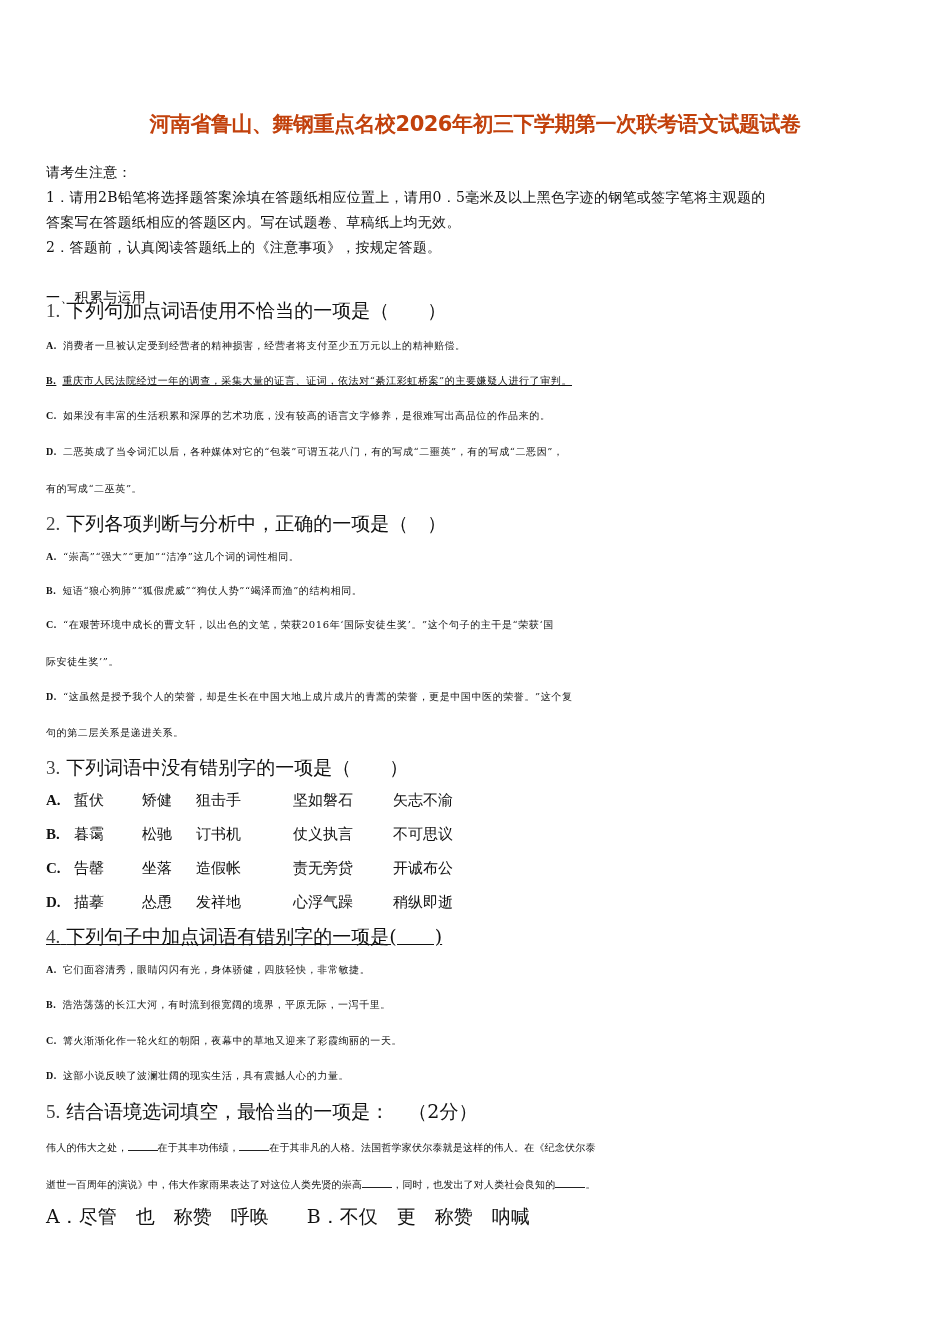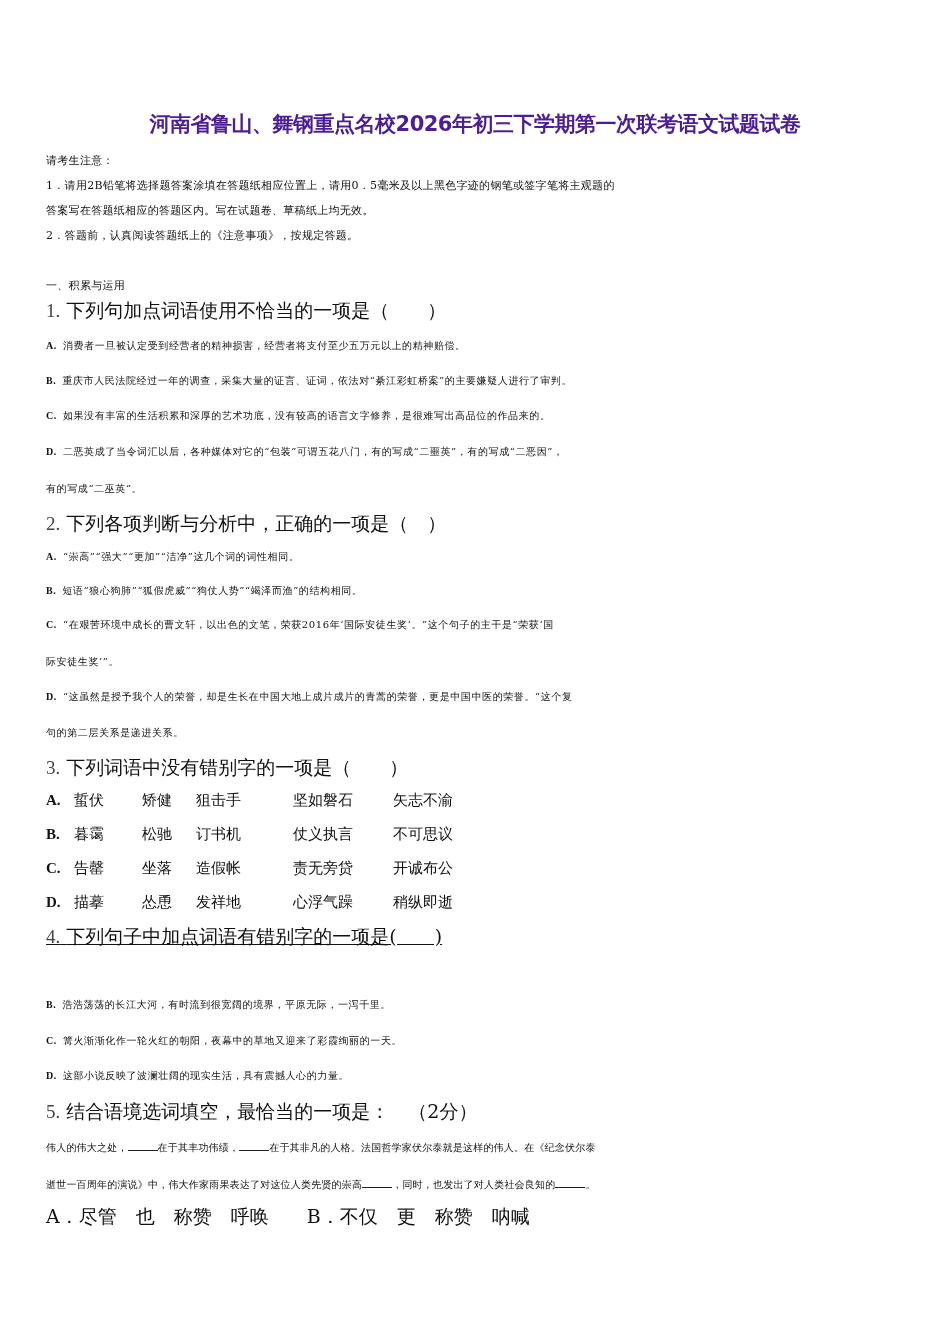--- a/index.html
+++ b/index.html
@@ -5,27 +5,27 @@
     html, body { margin: 0; padding: 0; background: #ffffff; }
     body {
       width: 950px; height: 1344px; position: relative; overflow: hidden;
       font-family: "DejaVu Serif", "Liberation Serif", serif;
       color: #111111;
     }
     .page { position: absolute; left: 0; top: 0; width: 950px; height: 1344px; }
     .title {
       position: absolute; left: 0; width: 950px; top: 110px;
       text-align: center; font-family: "DejaVu Sans", "Liberation Sans", sans-serif;
-      font-weight: bold; font-size: 21px; letter-spacing: -0.5px; color: #4c1d95;
+      font-weight: bold; font-size: 21px; letter-spacing: -0.5px; color: #c2410c;
     }
     .line {
       position: absolute; left: 46px; white-space: nowrap;
       font-size: 15px; line-height: 20px; color: #111;
     }
-    .notice { font-size: 11px; letter-spacing: 0.3px; }
+    .notice { font-size: 14px; letter-spacing: 0.3px; margin-top: 11px; }
     .q { font-size: 19px; }
     .opt { font-size: 10px; letter-spacing: 0.6px; }
     .lbl { font-weight: bold; font-family: "Liberation Serif", "DejaVu Serif", serif; margin-right: 6px; }
     .qnum { color: #444; font-family: "Liberation Serif", serif; }
     .wordrow { position: absolute; left: 46px; font-size: 15px; line-height: 20px; white-space: nowrap; }
     .wordrow .lbl { display: inline-block; width: 28px; margin-right: 0; }
     .wordrow .w { display: inline-block; }
     .w1 { position: absolute; left: 28px; }
     .w2 { position: absolute; left: 96px; }
     .w3 { position: absolute; left: 150px; }
@@ -47,21 +47,21 @@
 
   <div class="line notice" style="top:276px;">一、积累与运用</div>
 
   <div class="line q" style="top:300px;">
     <span class="qnum">1.</span>
     <span>下列句加点词语使用不恰当的一项是（　　）</span>
   </div>
   <div class="line opt" style="top:336px;">
     <span class="lbl">A.</span><span>消费者一旦被认定受到经营者的精神损害，经营者将支付至少五万元以上的精神赔偿。</span>
   </div>
-  <div class="line opt" style="top:371px;">
+  <div class="line opt" style="top:371px;text-decoration:underline;">
     <span class="lbl">B.</span><span>重庆市人民法院经过一年的调查，采集大量的证言、证词，依法对“綦江彩虹桥案”的主要嫌疑人进行了审判。</span>
   </div>
   <div class="line opt" style="top:406px;">
     <span class="lbl">C.</span><span>如果没有丰富的生活积累和深厚的艺术功底，没有较高的语言文字修养，是很难写出高品位的作品来的。</span>
   </div>
   <div class="line opt" style="top:442px;">
     <span class="lbl">D.</span><span>二恶英成了当令词汇以后，各种媒体对它的“包装”可谓五花八门，有的写成“二噩英”，有的写成“二恶因”，</span>
   </div>
   <div class="line opt" style="top:479px;">有的写成“二巫英”。</div>
 
@@ -119,20 +119,23 @@
     <span class="w w2">怂恿</span>
     <span class="w w3">发祥地</span>
     <span class="w w4">心浮气躁</span>
     <span class="w w5">稍纵即逝</span>
   </div>
 
   <div class="line q" style="top:926px;text-decoration:underline;">
     <span class="qnum">4.</span>
     <span>下列句子中加点词语有错别字的一项是(　　)</span>
   </div>
+  <div class="line opt" style="top:960px;">
+    <span class="lbl">A.</span><span>它们面容清秀，眼睛闪闪有光，身体骄健，四肢轻快，非常敏捷。</span>
+  </div>
   <div class="line opt" style="top:995px;">
     <span class="lbl">B.</span><span>浩浩荡荡的长江大河，有时流到很宽阔的境界，平原无际，一泻千里。</span>
   </div>
   <div class="line opt" style="top:1031px;">
     <span class="lbl">C.</span><span>篝火渐渐化作一轮火红的朝阳，夜幕中的草地又迎来了彩霞绚丽的一天。</span>
   </div>
   <div class="line opt" style="top:1066px;">
     <span class="lbl">D.</span><span>这部小说反映了波澜壮阔的现实生活，具有震撼人心的力量。</span>
   </div>
 

